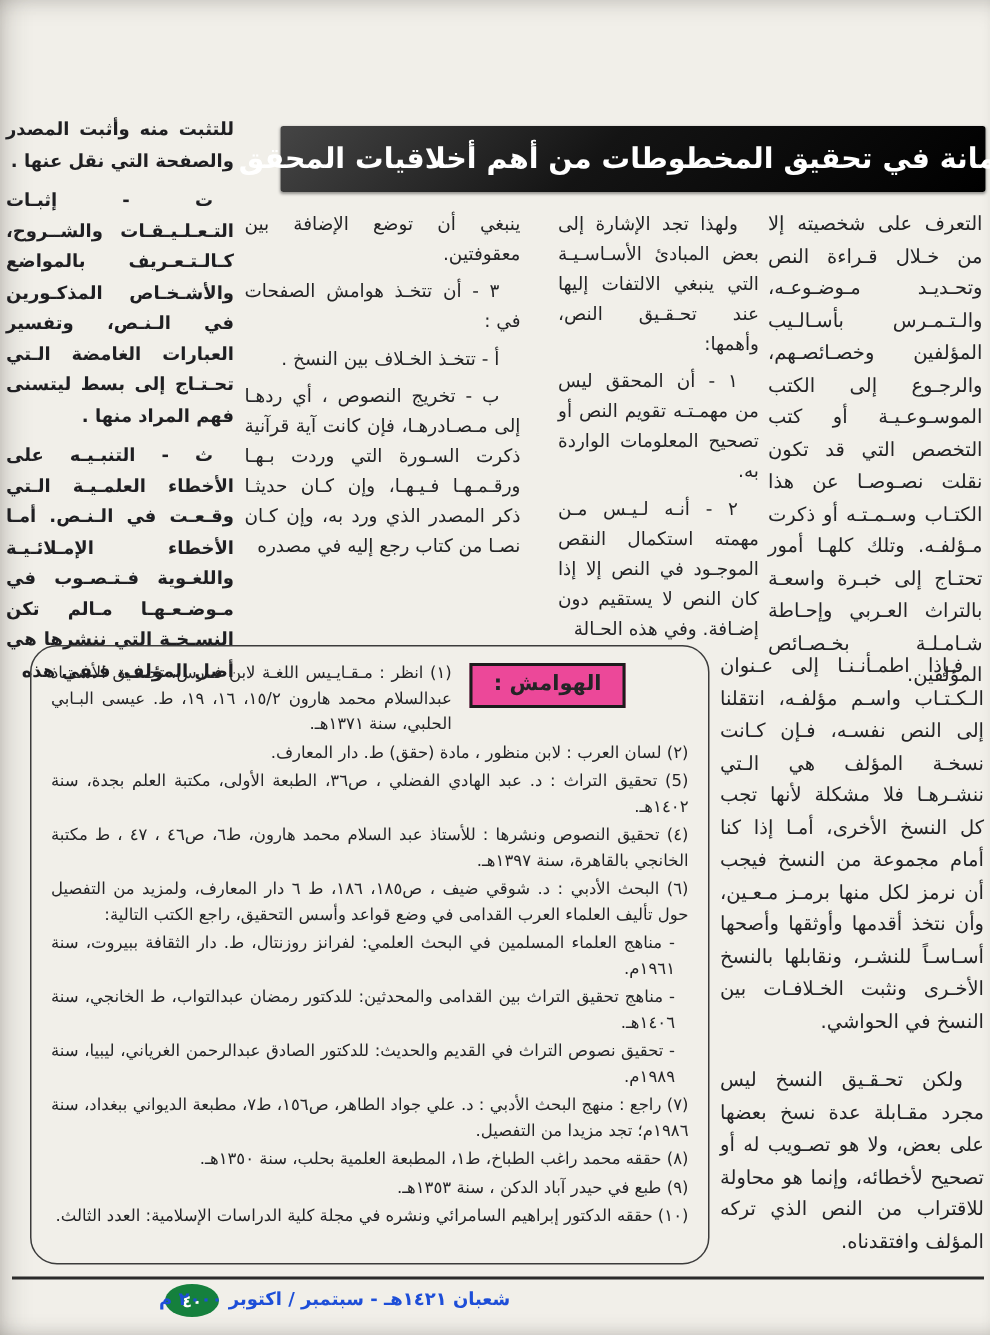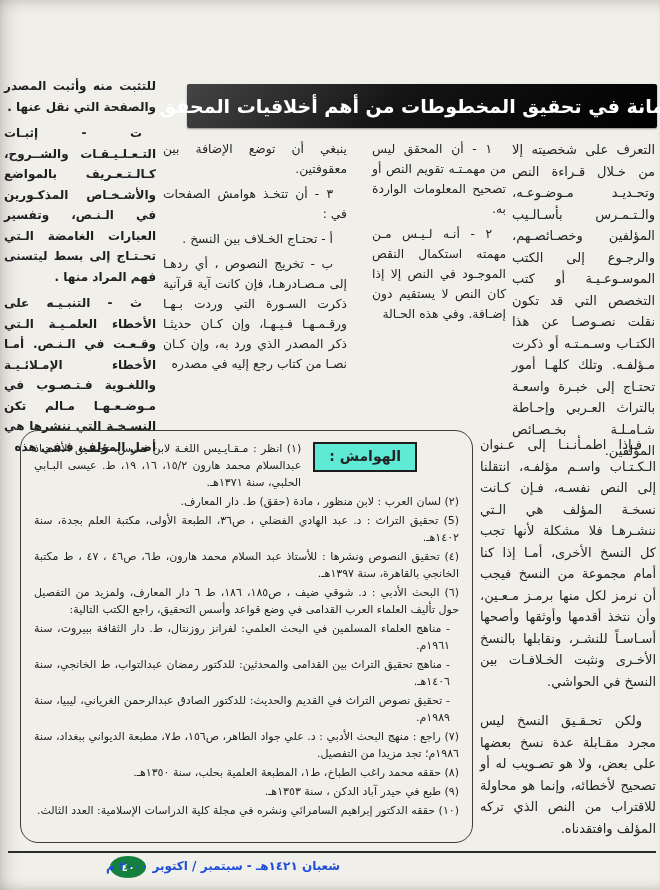--- a/index.html
+++ b/index.html
@@ -50,21 +50,21 @@
     border: 1.6px solid #3c3c3c; border-radius: 18px;
     padding: 9px 13px 6px 13px;
     font-size: 11px; line-height: 17px;
     overflow: hidden;
   }
   .fn-label {
     float: right;
     margin: 2px 42px 8px 12px;
     border: 2px solid #1c1c1c;
     padding: 4px 14px 5px 14px;
-    font-size: 14px; font-weight: bold; background: #5eead4;
+    font-size: 14px; font-weight: bold; background: #ec4899;
   }
   .footnotes p { text-align: justify; margin-bottom: 2px; }
   .footnotes p.sub { padding-right: 9px; }
   
   .footer-rule {
     position: absolute; top: 851px; left: 8px; width: 648px; height: 2px;
     background: #2b2b2b;
   }
   .page-num {
     position: absolute; top: 856px; left: 78px;
@@ -89,25 +89,26 @@
 
   <div class="col sidebar">
     <p>للتثبت منه وأثبت المصدر والصفحة التي نقل عنها .</p>
     <p class="indent">ت - إثبـات التـعـلـيـقـات والشــروح، كـالـتـعـريف بالمواضع والأشـخـاص المذكـورين في الـنـص، وتفسير العبارات الغامضة الـتي تحـتـاج إلى بسط ليتسنى فهم المراد منها .</p>
     <p class="indent">ث - التنبـيـه على الأخطاء العلمـيـة الـتي وقـعـت في الـنـص. أمـا الأخطاء الإمـلائـيـة واللغـوية فـتـصـوب في مـوضـعـهـا مـالم تكن النسـخـة التي ننشرها هي أصل المؤلف، فـفي هذه</p>
   </div>
 
   <div class="col col-c">
     <p>ينبغي أن توضع الإضافة بين معقوفتين.</p>
     <p class="indent">٣ - أن تتخـذ هوامش الصفحات في :</p>
-    <p class="indent">أ - تحتـاج الخـلاف بين النسخ .</p>
+    <p class="indent">أ - تتخـذ الخـلاف بين النسخ .</p>
     <p class="indent">ب - تخريج النصوص ، أي ردهـا إلى مـصـادرهـا، فإن كانت آية قرآنية ذكرت السـورة التي وردت بـهـا ورقـمـهـا فـيـهـا، وإن كـان حديثـا ذكر المصدر الذي ورد به، وإن كـان نصـا من كتاب رجع إليه في مصدره</p>
   </div>
 
   <div class="col col-b">
+    <p class="indent">ولهذا تجد الإشارة إلى بعض المبادئ الأسـاسـيـة التي ينبغي الالتفات إليها عند تحـقـيق النص، وأهمها:</p>
     <p class="indent">١ - أن المحقق ليس من مهمـتـه تقويم النص أو تصحيح المعلومات الواردة به.</p>
     <p class="indent">٢ - أنـه لـيـس مـن مهمته استكمال النقص الموجـود في النص إلا إذا كان النص لا يستقيم دون إضـافة. وفي هذه الحـالة</p>
   </div>
 
   <div class="col col-a-top">
     <p>التعرف على شخصيته إلا من خـلال قـراءة النص وتحـديـد مـوضـوعـه، والـتـمـرس بأسـالـيب المؤلفين وخصـائصـهم، والرجـوع إلى الكتب الموسـوعـيـة أو كتب التخصص التي قد تكون نقلت نصـوصـا عن هذا الكتـاب وسـمـتـه أو ذكرت مـؤلفـه. وتلك كلهـا أمور تحتـاج إلى خبـرة واسعـة بالتراث العـربي وإحـاطة شـامـلـة بخـصـائص المؤلفين.</p>
   </div>
 
   <div class="col col-a-bottom">
     <p class="indent">فـإذا اطمـأنـنـا إلى عـنوان الـكـتـاب واسـم مؤلفـه، انتقلنا إلى النص نفسـه، فـإن كـانت نسخـة المؤلف هي الـتي ننشـرهـا فلا مشكلة لأنها تجب كل النسخ الأخرى، أمـا إذا كنا أمام مجموعة من النسخ فيجب أن نرمز لكل منها برمـز مـعـين، وأن نتخذ أقدمها وأوثقها وأصحها أسـاسـاً للنشـر، ونقابلها بالنسخ الأخـرى ونثبت الخـلافـات بين النسخ في الحواشي.</p>

